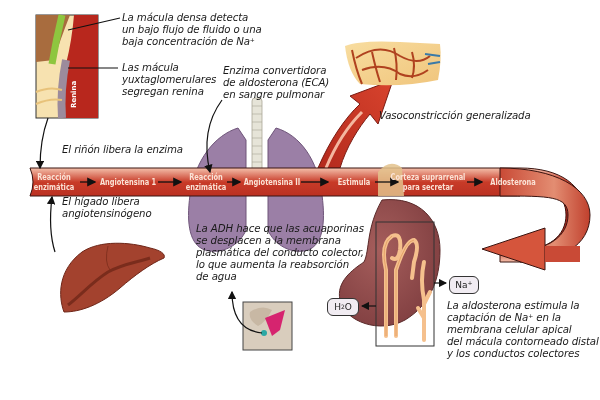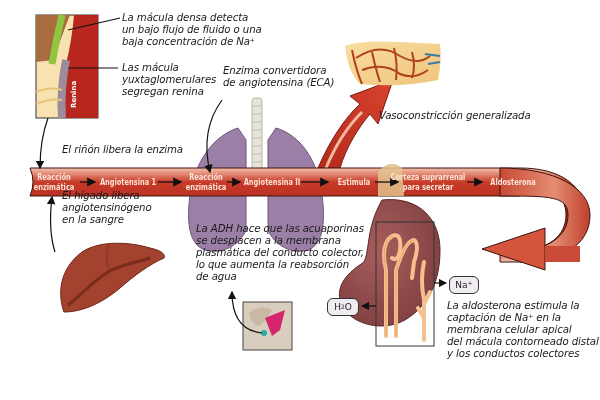--- a/index.html
+++ b/index.html
@@ -166,33 +166,33 @@
 </div>
 
 <div class="lbl" style="left:122px;top:62px">
   <div>Las mácula</div>
   <div>yuxtaglomerulares</div>
   <div>segregan renina</div>
 </div>
 
 <div class="lbl" style="left:223px;top:65px">
   <div>Enzima convertidora</div>
-  <div>de angiotensina (ECA)</div>
+  <div>de aldosterona (ECA)</div>
+  <div>en sangre pulmonar</div>
 </div>
 
 <div class="lbl" style="left:379px;top:110px">Vasoconstricción generalizada</div>
 
 <div class="lbl" style="left:62px;top:144px">
   <div>El riñón libera la enzima</div>
 </div>
 
-<div class="lbl" style="left:62px;top:190px">
+<div class="lbl" style="left:62px;top:196px">
   <div>El hígado libera</div>
   <div>angiotensinógeno</div>
-  <div>en la sangre</div>
 </div>
 
 <div class="lbl" style="left:196px;top:223px">
   <div>La ADH hace que las acuaporinas</div>
   <div>se desplacen a la membrana</div>
   <div>plasmática del conducto colector,</div>
   <div>lo que aumenta la reabsorción</div>
   <div>de agua</div>
 </div>
 

